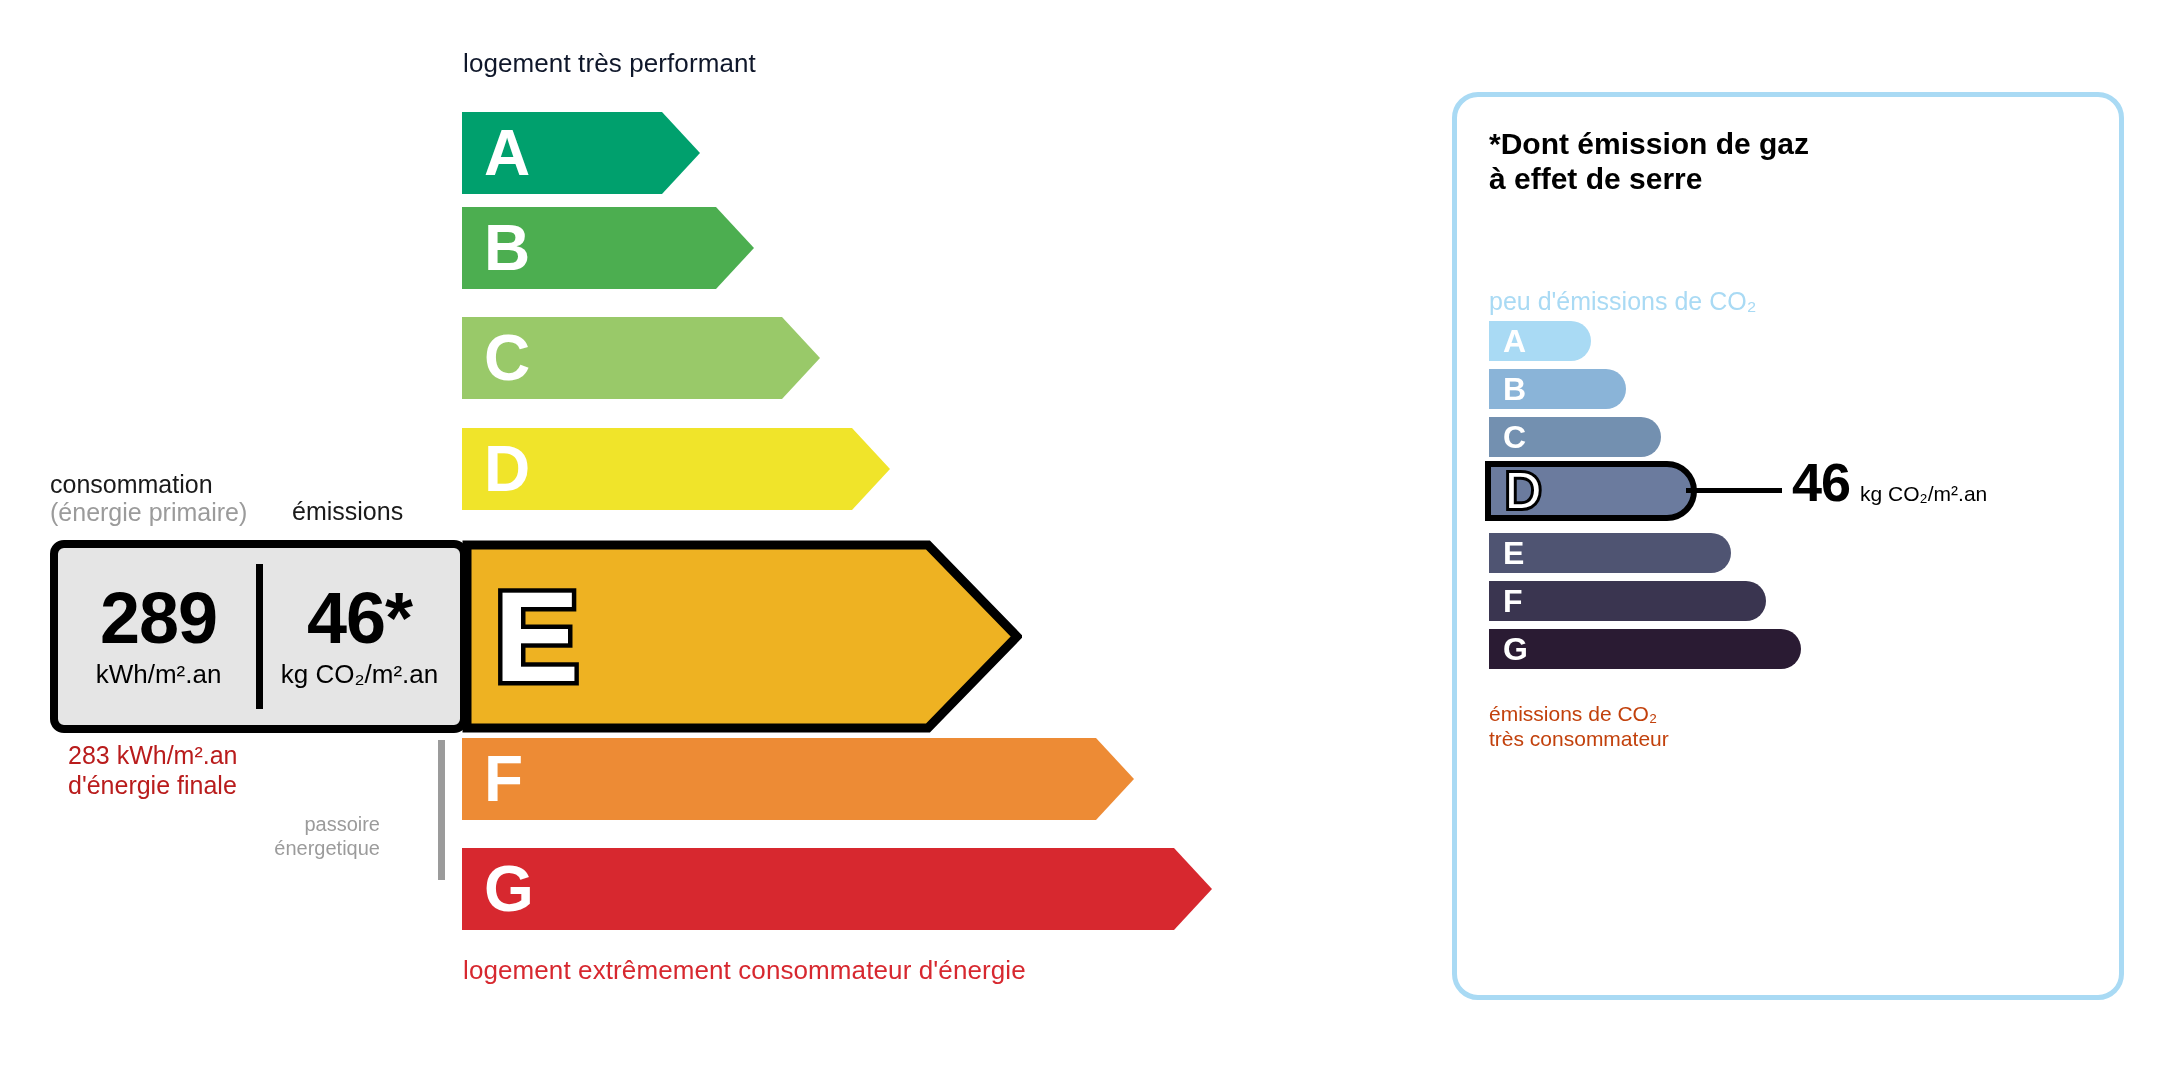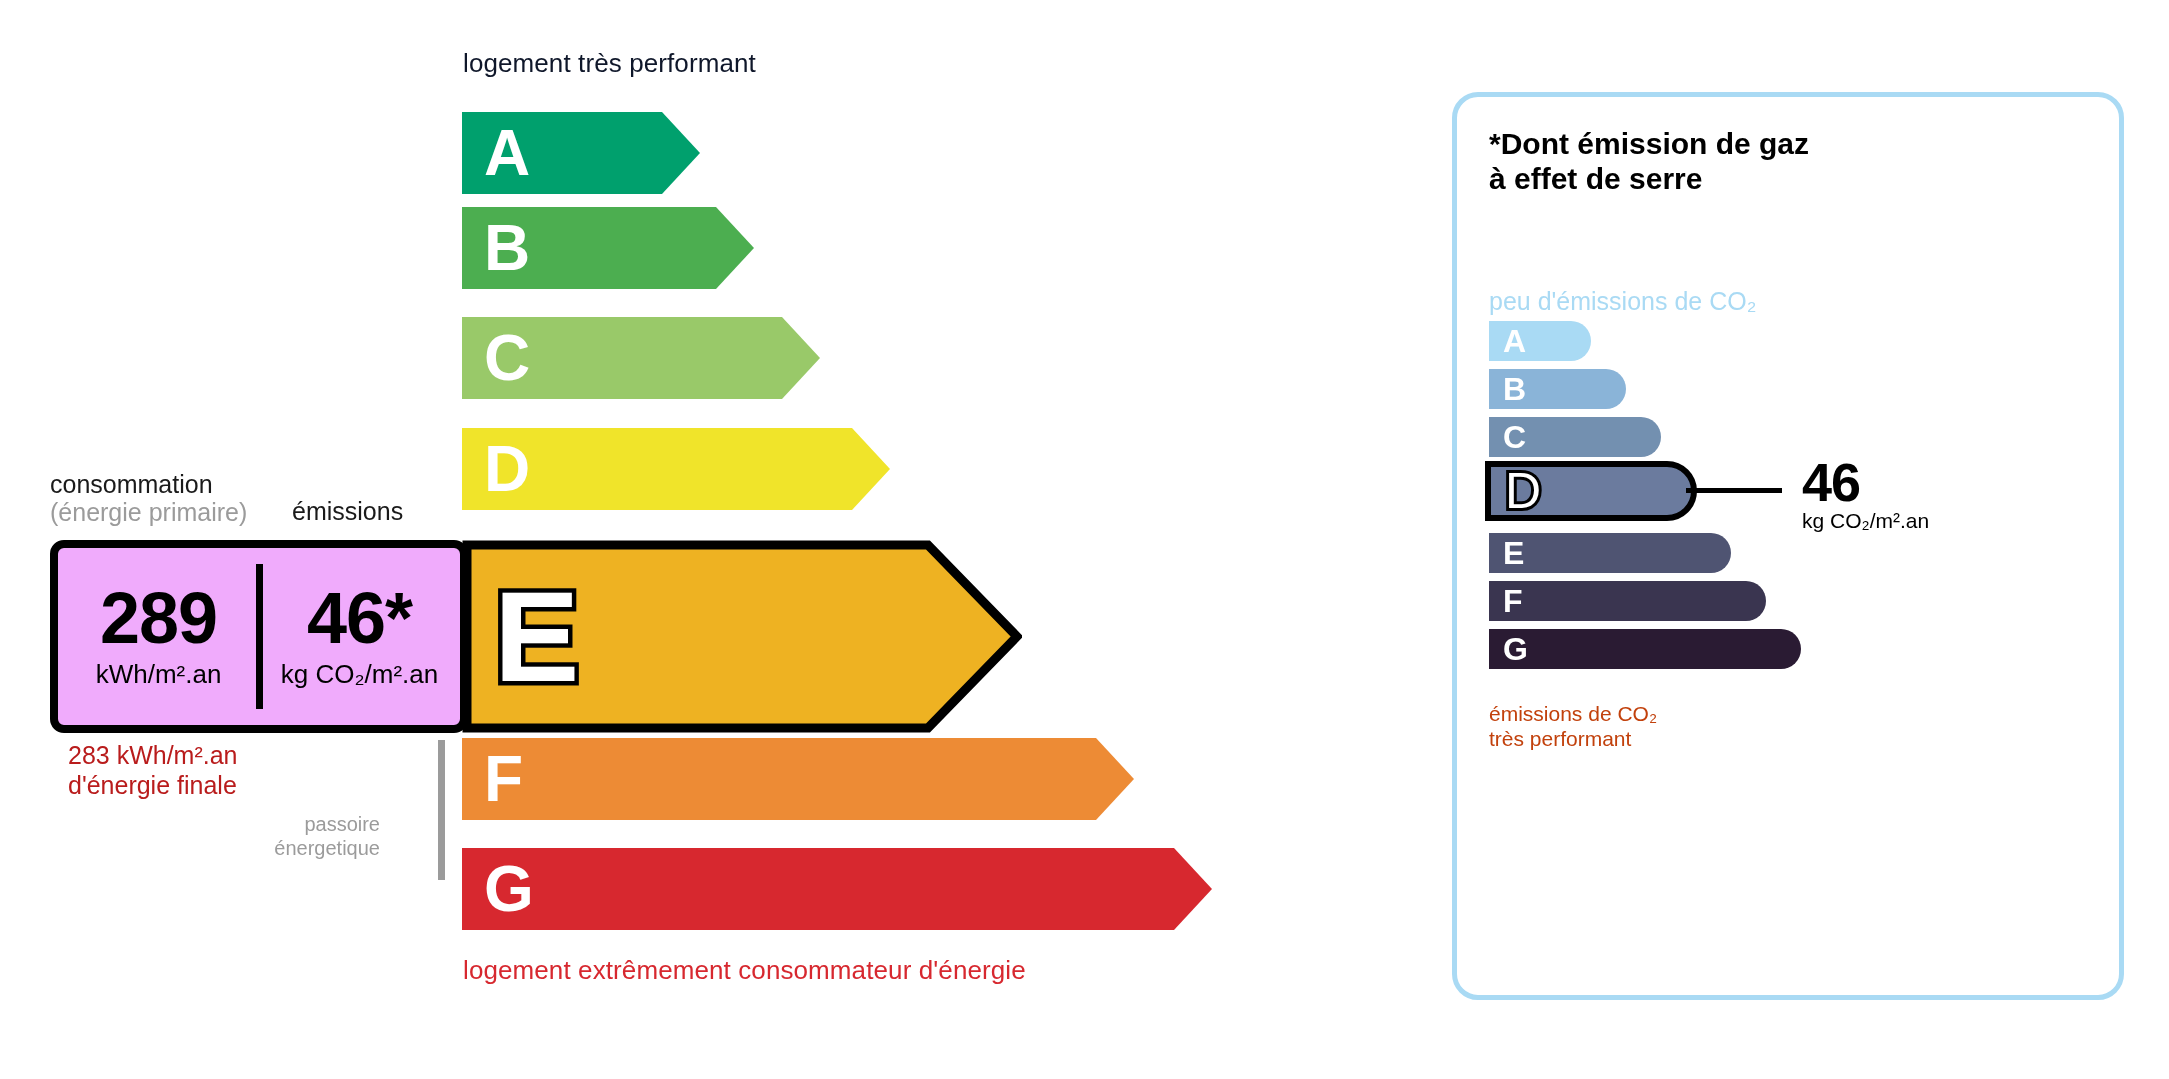--- a/index.html
+++ b/index.html
@@ -101,21 +101,21 @@
 
   
   #value-box {
     position: absolute;
     left: 50px;
     top: 540px;
     width: 418px;
     height: 193px;
     border: 8px solid #000000;
     border-radius: 14px;
-    background: #f0abfc;
+    background: #e5e5e5;
     box-sizing: border-box;
     z-index: 5;
   }
   #value-box .divider {
     position: absolute;
     left: 50%;
     top: 16px;
     bottom: 16px;
     width: 7px;
     margin-left: -3px;
@@ -290,21 +290,20 @@
     height: 5px;
     background: #000000;
   }
   #co2-callout {
     position: absolute;
     left: 1792px;
     top: 455px;
     display: flex;
     align-items: baseline;
     white-space: nowrap;
-    flex-direction: column;
   }
   #co2-callout .callout-value {
     font-size: 54px;
     font-weight: bold;
     color: #000000;
     line-height: 1;
     letter-spacing: -1px;
   }
   #co2-callout .callout-unit {
     font-size: 21px;
@@ -430,21 +429,21 @@
     </div>
     <div class="co2-bar" id="co2-f" style="background:#3a3550;">
       <span class="co2-letter">F</span>
     </div>
     <div class="co2-bar" id="co2-g" style="background:#2a1b33;">
       <span class="co2-letter">G</span>
     </div>
 
     <div id="co2-caption-bottom">
       <div>émissions de CO₂</div>
-      <div>très performant</div>
+      <div>très consommateur</div>
     </div>
   </div>
 
   <div id="co2-leader"></div>
   <div id="co2-callout">
     <span class="callout-value">46</span>
     <span class="callout-unit">kg CO₂/m².an</span>
   </div>
 
 </div>

